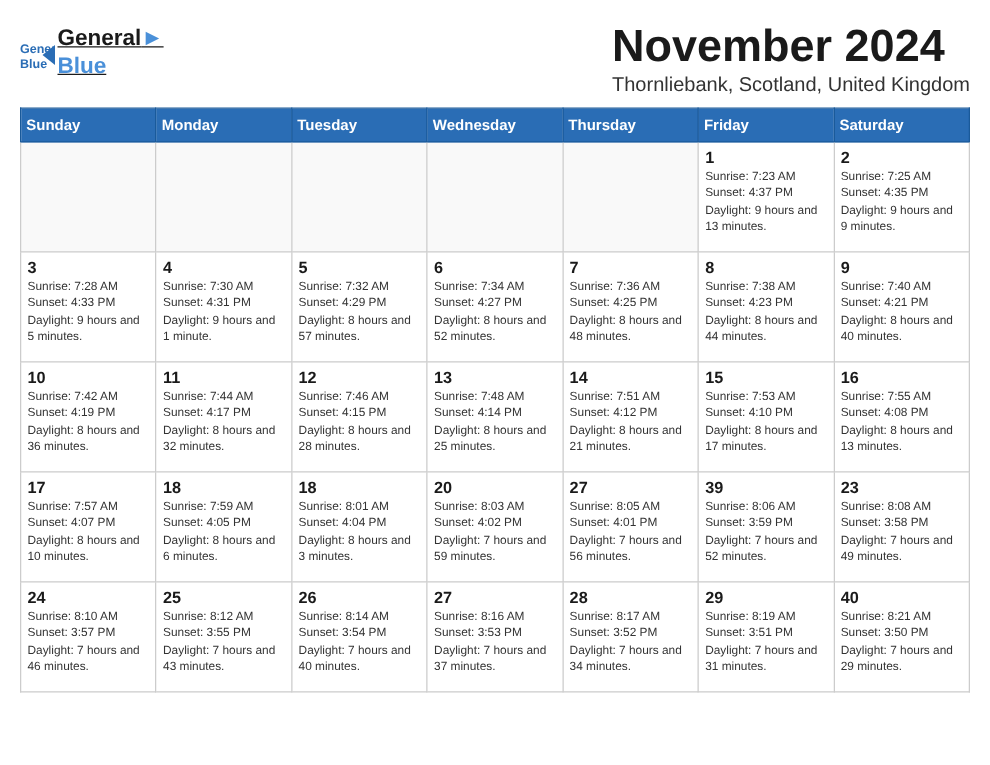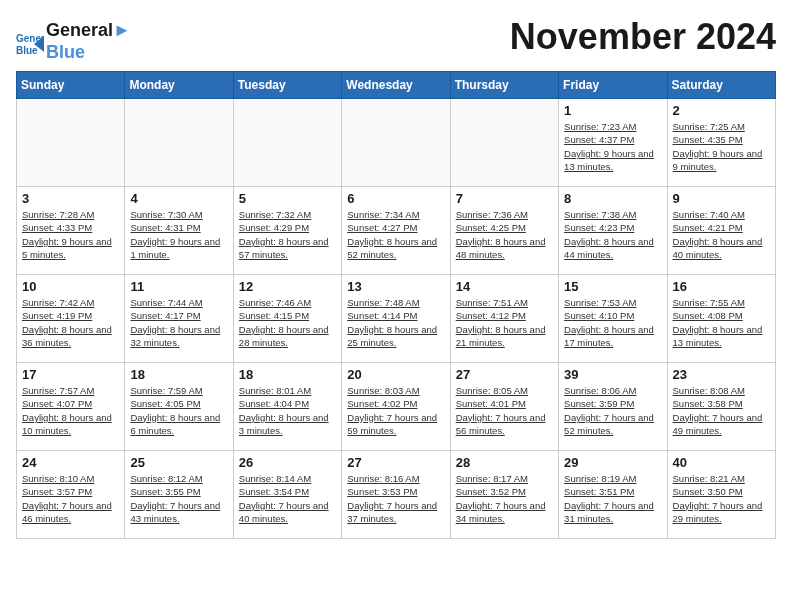--- a/index.html
+++ b/index.html
@@ -70,42 +70,42 @@
       font-size: 13px;
       font-weight: bold;
       color: #1a1a1a;
       display: block;
       margin-bottom: 2px;
     }
     .day-info {
       font-size: 9.5px;
       line-height: 1.4;
       color: #333;
-      text-decoration: underline;
     }
   </style>
 </head>
 <body>
 
 <div class="header-section">
   <div class="logo">
     <svg class="logo-icon" viewBox="0 0 28 28">
       <text x="0" y="14" font-size="10" fill="#2a6db5" font-weight="bold">General</text>
       <polygon points="18,16 28,8 28,24" fill="#2a6db5"></polygon>
       <text x="0" y="26" font-size="10" fill="#2a6db5" font-weight="bold">Blue</text>
     </svg>
     <div>
-      <div style="font-size:18px;font-weight:bold;color:#1a1a1a;line-height:1.2;">
+      <div style="font-size:18px;font-weight:bold;color:#1a1a1a;line-height:1.2;text-decoration:underline;">
         <span style="color:#1a1a1a;">General</span><span style="color:#4a90d9;">►</span><br>
         <span style="color:#4a90d9;">Blue</span>
       </div>
     </div>
   </div>
   <div class="title-block">
     <div class="month-title">November 2024</div>
+    <div class="location-title">Thornliebank, Scotland, United Kingdom</div>
   </div>
 </div>
 
 <table class="calendar">
   <thead>
     <tr>
     <th>Sunday</th>
         <th>Monday</th>
         <th>Tuesday</th>
         <th>Wednesday</th>

